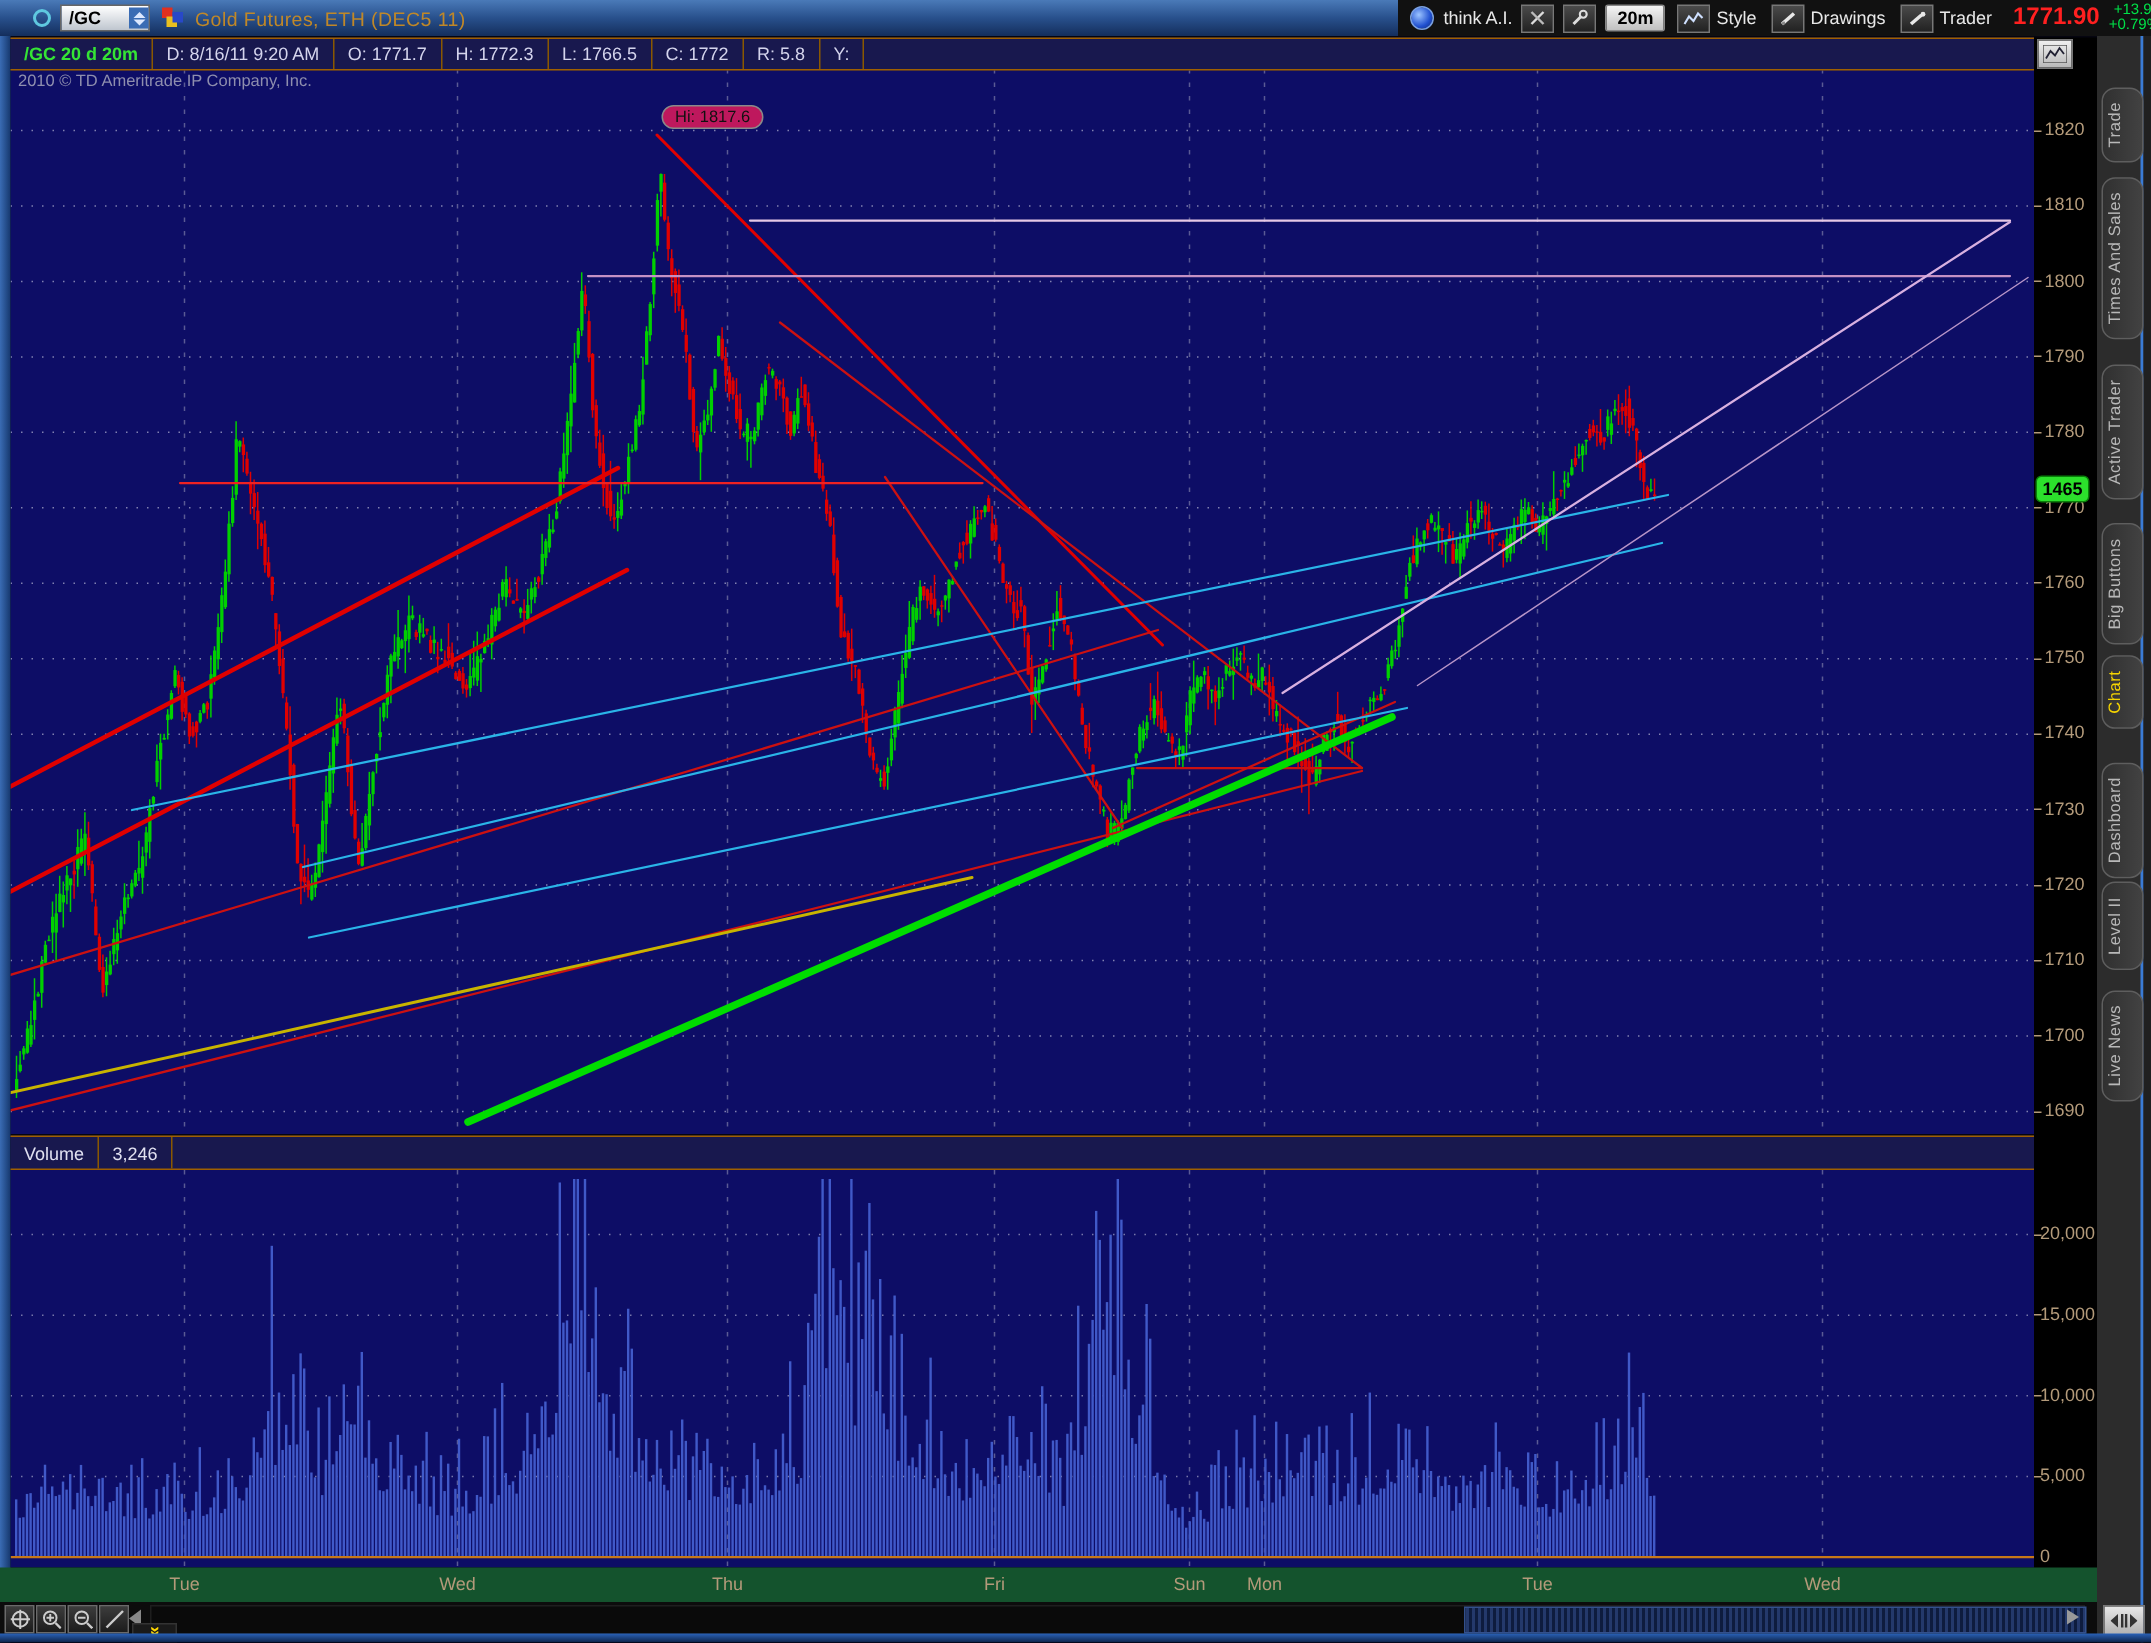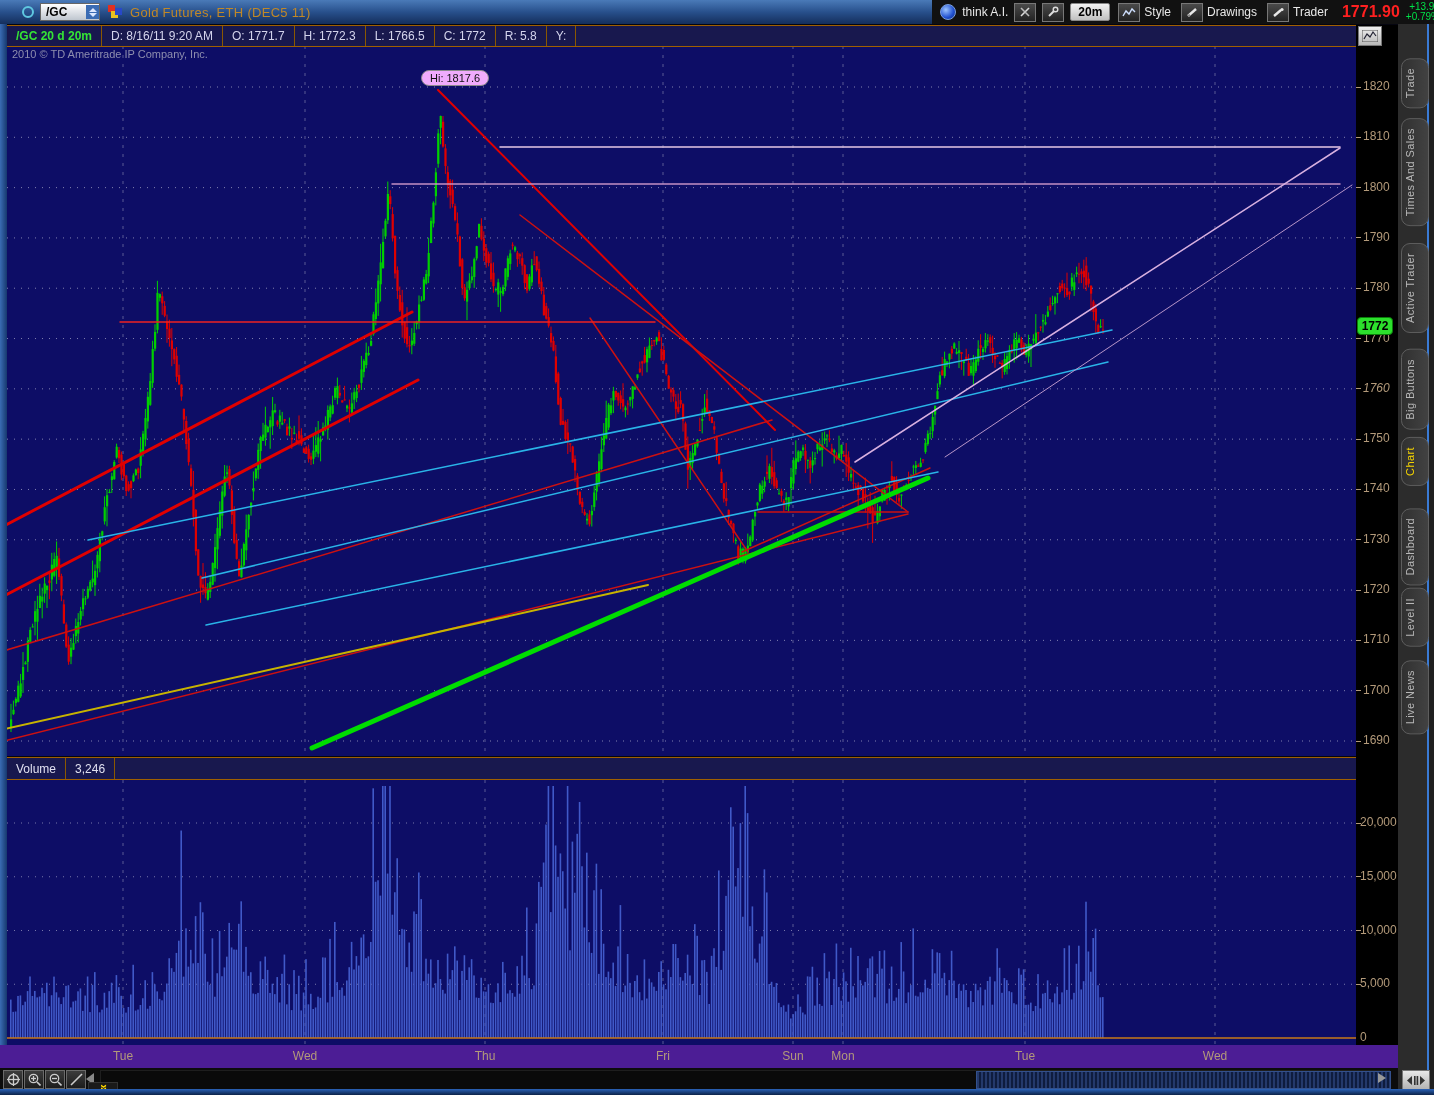--- a/index.html
+++ b/index.html
@@ -47,39 +47,39 @@
   .infobar{position:absolute;left:7px;top:25px;width:1349px;height:20px;background:#18184e;
       border-top:1px solid #a06000;border-bottom:1px solid #a06000;display:flex;align-items:center;z-index:20;}
   .infobar .cell{color:#d4d4ec;font-size:12px;padding:0 9px;height:100%;display:flex;align-items:center;
       border-right:1px solid #8a5800;white-space:nowrap;}
   .infobar .cell.sym{color:#35e435;font-weight:bold;}
   
   .axis-gutter{position:absolute;left:1356px;top:25px;width:42px;height:1043px;background:#000;}
   .price-plot{position:absolute;left:7px;top:46px;width:1349px;height:710px;background:#0d0d66;}
   .volume-plot{position:absolute;left:7px;top:780px;width:1349px;height:265px;background:#0d0d66;}
   .copyright{position:absolute;left:12px;top:48px;color:#8e8eae;font-size:11px;z-index:6;}
-  .hi-bubble{position:absolute;left:421px;top:70px;background:#f0abfc;border:1px solid #8a8a8a;
+  .hi-bubble{position:absolute;left:441px;top:70px;background:#be185d;border:1px solid #8a8a8a;
       border-radius:9px;color:#111;font-size:11px;padding:1px 8px;z-index:7;}
   .plabel{position:absolute;left:1363px;color:#b39a7a;font-size:12px;z-index:3;}
   .ptickmark{position:absolute;left:1356px;width:5px;height:1px;background:#b39a7a;z-index:3;}
   .badge{position:absolute;left:1357px;top:317px;width:34px;height:16px;background:#2ce02c;
       border:1px solid #0a800a;border-radius:4px;color:#000;font-size:12px;font-weight:bold;
       text-align:center;line-height:16px;z-index:5;}
   .mini-chart-btn{position:absolute;left:1358px;top:26px;width:22px;height:18px;
       background:linear-gradient(180deg,#f0f0f0,#b8b8b8);border:1px solid #777;
       display:flex;align-items:center;justify-content:center;z-index:21;}
   
   .volheader{position:absolute;left:7px;top:757px;width:1349px;height:21px;background:#18184e;
       border-top:1px solid #a06000;border-bottom:1px solid #a06000;display:flex;align-items:center;z-index:8;}
   .volheader .cell{color:#e0e0f0;font-size:12px;padding:0 9px;height:100%;display:flex;align-items:center;
       border-right:1px solid #8a5800;}
   .vlabel{position:absolute;left:1360px;color:#b39a7a;font-size:12px;z-index:3;}
   .vtickmark{position:absolute;left:1356px;width:5px;height:1px;background:#b39a7a;z-index:3;}
   
-  .daterow{position:absolute;left:0px;top:1045px;width:1398px;height:23px;background:#4c1d95;z-index:5;}
+  .daterow{position:absolute;left:0px;top:1045px;width:1398px;height:23px;background:#14532d;z-index:5;}
   .datelabel{position:absolute;top:4px;color:#b39a7a;font-size:12px;transform:translateX(-50%);}
   
   .bottombar{position:absolute;left:0;top:1068px;width:1398px;height:22px;background:#0c0c0c;z-index:10;}
   .bb-btn{position:absolute;top:2px;width:18px;height:17px;background:linear-gradient(180deg,#3c3c3c,#1c1c1c);
       border:1px solid #6a6a6a;display:flex;align-items:center;justify-content:center;}
   .bb-arrow{position:absolute;left:86px;top:5px;width:0;height:0;
       border-top:6px solid transparent;border-bottom:6px solid transparent;border-right:8px solid #888;}
   .chevron-tab{position:absolute;left:88px;top:14px;width:28px;height:11px;background:#1a1a1a;
       border:1px solid #333;color:#ffd700;font-size:12px;font-weight:bold;line-height:9px;
       text-align:center;z-index:12;}
@@ -1144,21 +1144,21 @@
       <line x1="199" y1="579" x2="931" y2="426" stroke="#2ab4e8" stroke-width="1.5" stroke-linecap="round"></line>
       <line x1="305" y1="702" x2="921" y2="432" stroke="#00dd00" stroke-width="5" stroke-linecap="round"></line>
       <line x1="-7" y1="684" x2="641" y2="539" stroke="#c8b400" stroke-width="2" stroke-linecap="round"></line>
       <line x1="493" y1="101" x2="1333" y2="101" stroke="#e6c8e6" stroke-width="1.5" stroke-linecap="round"></line>
       <line x1="385" y1="138" x2="1333" y2="138" stroke="#c490c4" stroke-width="1.5" stroke-linecap="round"></line>
       <line x1="848" y1="416" x2="1333" y2="102" stroke="#d8b0e0" stroke-width="1.5" stroke-linecap="round"></line>
       <line x1="938" y1="411" x2="1345" y2="139" stroke="#b895c8" stroke-width="1" stroke-linecap="round"></line>
     </svg>
   <div class="copyright">2010 © TD Ameritrade IP Company, Inc.</div>
   <div class="hi-bubble">Hi: 1817.6</div>
-  <div class="badge">1772</div>
+  <div class="badge">1465</div>
 
   <div class="volheader">
     <span class="cell">Volume</span>
     <span class="cell">3,246</span>
   </div>
 
   <svg class="volume-plot" viewBox="0 0 1349 265">
       <line x1="0" x2="1349" y1="43" y2="43" stroke="#e0e0ee" stroke-width="1" stroke-dasharray="1,6" opacity="0.5"></line>
       <line x1="0" x2="1349" y1="96.75" y2="96.75" stroke="#e0e0ee" stroke-width="1" stroke-dasharray="1,6" opacity="0.5"></line>
       <line x1="0" x2="1349" y1="150.5" y2="150.5" stroke="#e0e0ee" stroke-width="1" stroke-dasharray="1,6" opacity="0.5"></line>
@@ -1708,21 +1708,21 @@
     <div class="plabel" style="top: 129.308px;">1810</div>
     <div class="ptickmark" style="top: 187.115px;"></div>
     <div class="plabel" style="top: 179.615px;">1800</div>
     <div class="ptickmark" style="top: 237.423px;"></div>
     <div class="plabel" style="top: 229.923px;">1790</div>
     <div class="ptickmark" style="top: 287.731px;"></div>
     <div class="plabel" style="top: 280.231px;">1780</div>
     <div class="ptickmark" style="top: 338.038px;"></div>
     <div class="plabel" style="top: 330.538px;">1770</div>
     <div class="ptickmark" style="top: 388.346px;"></div>
-    <div class="plabel" style="top: 380.846px; font-style: italic;">1760</div>
+    <div class="plabel" style="top: 380.846px;">1760</div>
     <div class="ptickmark" style="top: 438.654px;"></div>
     <div class="plabel" style="top: 431.154px;">1750</div>
     <div class="ptickmark" style="top: 488.962px;"></div>
     <div class="plabel" style="top: 481.462px;">1740</div>
     <div class="ptickmark" style="top: 539.269px;"></div>
     <div class="plabel" style="top: 531.769px;">1730</div>
     <div class="ptickmark" style="top: 589.577px;"></div>
     <div class="plabel" style="top: 582.077px;">1720</div>
     <div class="ptickmark" style="top: 639.885px;"></div>
     <div class="plabel" style="top: 632.385px;">1710</div>

